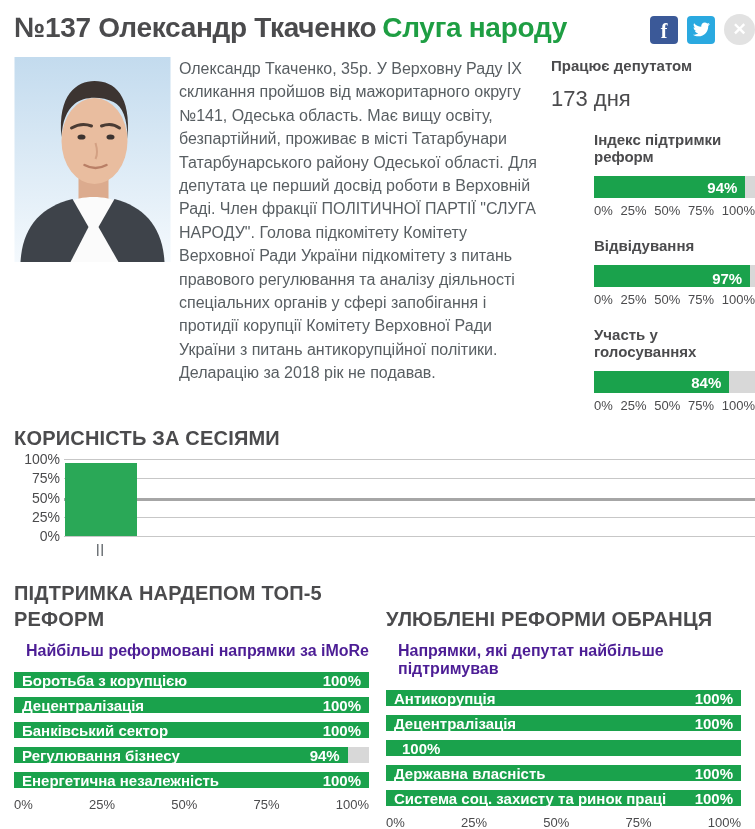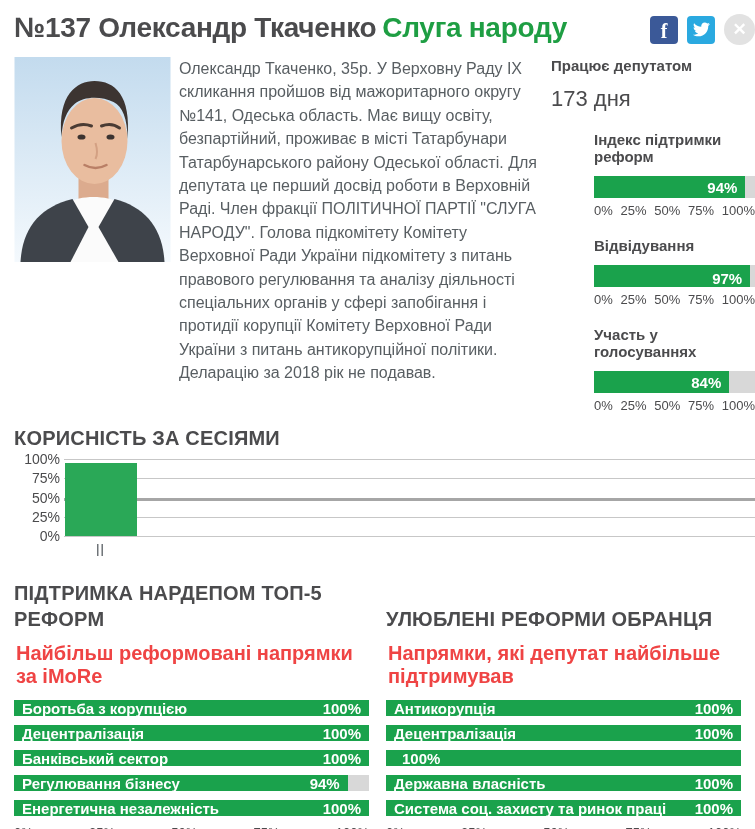--- a/index.html
+++ b/index.html
@@ -45,21 +45,21 @@
   .gl-label { position:absolute; left:-50px; width:46px; text-align:right; font-size:14px; color:#4b4b4d; transform:translateY(-50%); }
   .session-bar { position:absolute; left:1px; bottom:0; width:72px; background:#2aa857; }
   .session-xrow { margin-left:50px; margin-top:6px; }
   .session-xlabel { display:inline-block; width:72px; text-align:center; font-size:16px; color:#6f7478; }
 
   
   .bottom { display:flex; margin-top:20px; padding-right:14px; }
   .col { flex:1; }
   .col + .col { margin-left:17px; }
   .col h3 { margin:0; font-size:20px; line-height:26px; font-weight:700; color:#4b4b4d; min-height:52px; display:flex; align-items:flex-end; letter-spacing:0.2px; }
-  .col .subtitle { font-size:20px; font-weight:700; color:#ef4444; margin:10px 0 12px 2px; }
+  .col .subtitle { font-size:16px; font-weight:700; color:#4c1d95; margin:10px 0 12px 12px; }
   .hbar { height:16px; background:#d8d8d8; margin-bottom:9px; }
   .hbar-fill { height:100%; background:#1aa24c; display:flex; align-items:center; justify-content:space-between; padding:0 8px; color:#fff; font-size:15px; font-weight:700; white-space:nowrap; overflow:hidden; }
   .hbar-fill .pct { margin-left:8px; }
   .col .axis { margin-top:7px; }
 </style>
 </head>
 <body>
 
 <div class="page">
 

